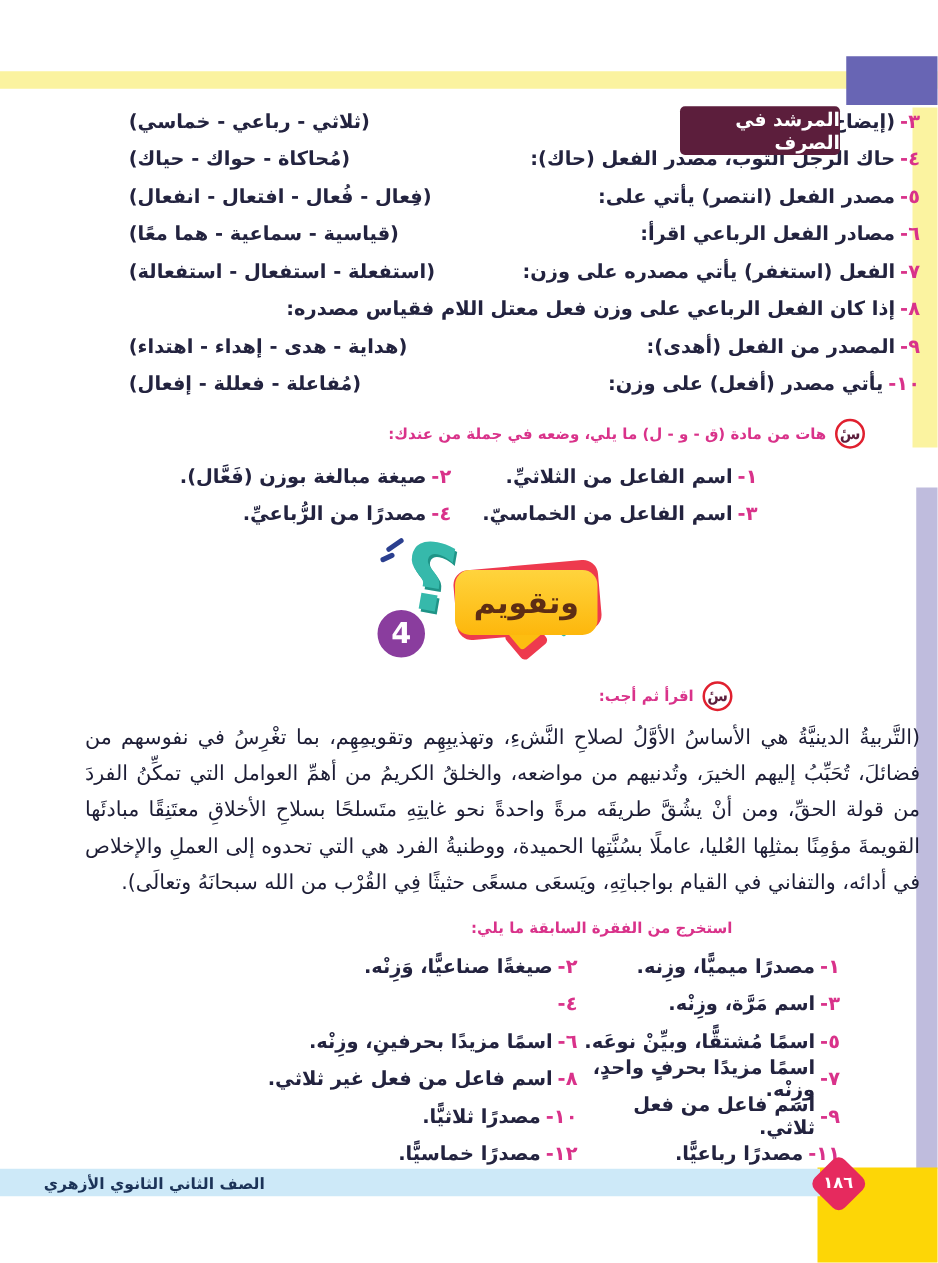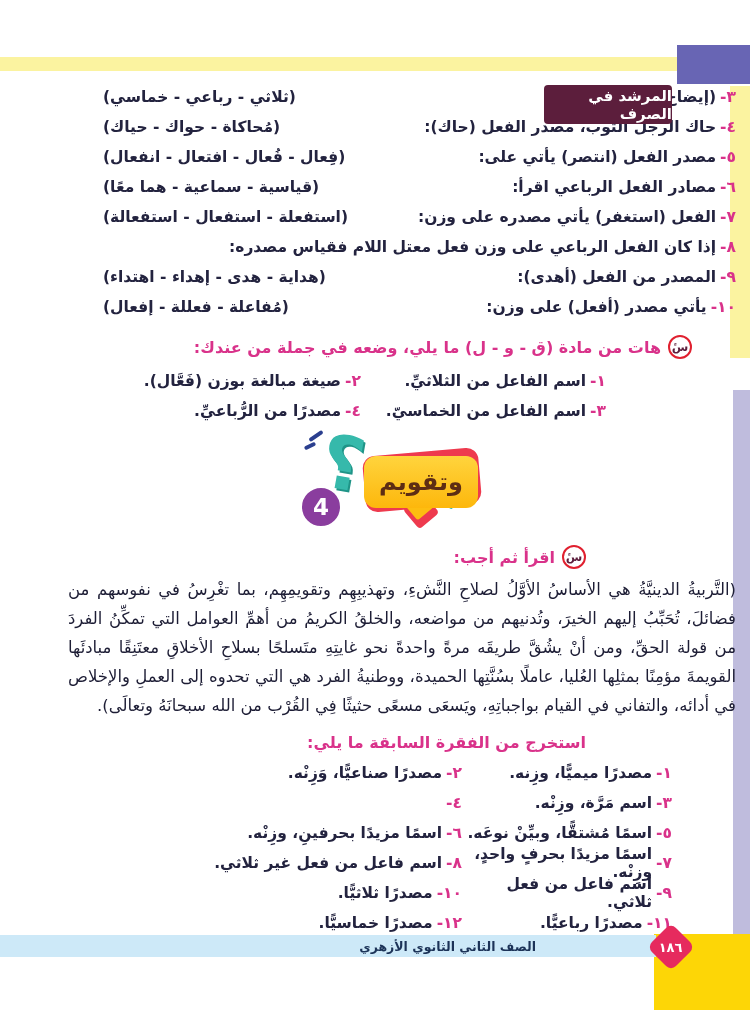--- a/index.html
+++ b/index.html
@@ -29,21 +29,21 @@
   .mcq-row { display:flex; justify-content:space-between; align-items:baseline; height:30px; font-size:15.5px; font-weight:bold; }
   .num { color:#d9328a; font-weight:bold; margin-left:4px; }
   .opts { font-weight:bold;margin-left:39px; }
 
   .marker-line { display:flex; align-items:center; gap:7px; height:34px; padding-right:44px; margin-top:2px; }
   .q-marker {
     width:24px; height:24px; flex:0 0 24px; border:2px solid #e0202f; border-radius:50%;
     display:inline-flex; align-items:center; justify-content:center;
     color:#5c1e3c; font-size:12px; font-weight:bold; background:#fff;
   }
-  .magenta-title { color:#d9328a; font-weight:bold; font-size:16px; }
+  .magenta-title { color:#d9328a; font-weight:bold; font-size:12px; }
 
   .two-col { display:grid; grid-template-columns:245px 1fr; margin:2px 130px 0 0; }
   .two-col .item { height:30px; font-size:15.5px; font-weight:bold; display:flex; align-items:center; }
 
   
   .badge-wrap { position:relative; height:112px; margin-top:4px; }
   .badge { position:absolute; left:228px; top:2px; width:190px; height:108px; }
   .b-red {
     position:absolute; right:2px; top:20px; width:116px; height:56px;
     background:#ee3a4e; border-radius:12px; transform:rotate(-5deg);
@@ -78,22 +78,22 @@
     font-size:16.5px; font-weight:normal; line-height:29px; text-align:justify;
     margin-top:3px; padding-left:4px; color:#1d1d35;
   }
   .subtitle-line { height:32px; display:flex; align-items:center; padding-right:150px; margin-top:6px; }
   .extract-grid { display:grid; grid-template-columns:210px 1fr; margin:0 64px 0 0; }
   .extract-grid .item { height:30px; font-size:15.5px; font-weight:bold; display:flex; align-items:center; }
 
   
   .footer-bar {
     position:absolute; left:0; bottom:53px; width:656px; height:22px; background:#cde9f8;
-    display:flex; align-items:center; justify-content:flex-start;
-    padding-right:120px; color:#1c3358; font-size:12.5px; font-weight:bold; z-index:2;
+    display:flex; align-items:center; justify-content:flex-end;
+    padding-right:120px; color:#1c3358; font-size:12.5px; font-weight:bold; z-index:2;padding-left:35px;
   }
   .corner-yellow { position:absolute; right:0; bottom:0; width:96px; height:76px; background:#fdd606; z-index:1; }
   .page-diamond {
     position:absolute; right:62px; bottom:46px; width:34px; height:34px;
     background:#e62a5e; transform:rotate(45deg); border-radius:7px; z-index:3;
     display:flex; align-items:center; justify-content:center;
   }
   .page-diamond span { transform:rotate(-45deg); color:#fff; font-weight:bold; font-size:13px; }
 </style>
 </head>
@@ -191,21 +191,21 @@
   <div class="subtitle-line">
     <span class="magenta-title">استخرج من الفقرة السابقة ما يلي:</span>
   </div>
   <div class="extract-grid">
     <div class="item">
         <span class="num">١-</span>
         <span>مصدرًا ميميًّا، وزِنه.</span>
       </div>
     <div class="item">
         <span class="num">٢-</span>
-        <span>مصدرًا صناعيًّا، وَزِنْه.</span>
+        <span>صيغةًا صناعيًّا، وَزِنْه.</span>
       </div>
     <div class="item">
         <span class="num">٣-</span>
         <span>اسم مَرَّة، وزِنْه.</span>
       </div>
     <div class="item">
         <span class="num">٤-</span>
       </div>
     <div class="item">
         <span class="num">٥-</span>

